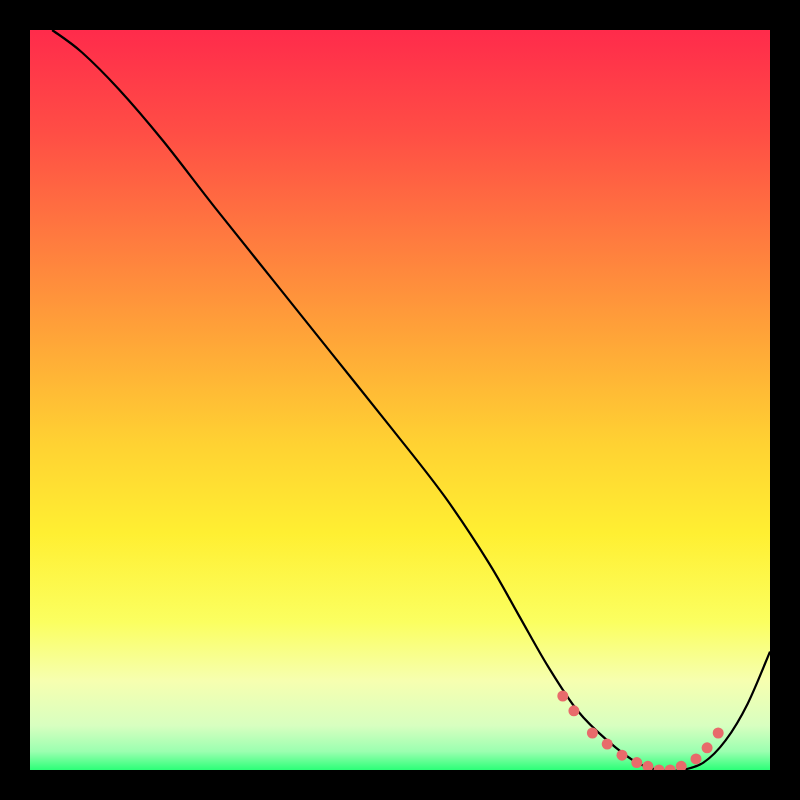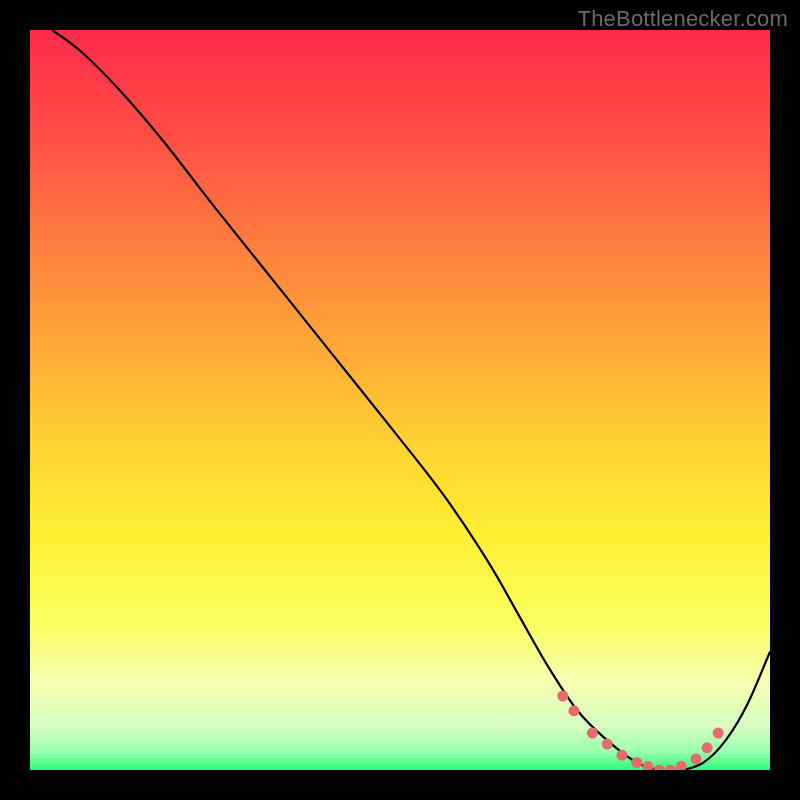--- a/index.html
+++ b/index.html
@@ -36,21 +36,20 @@
     height: 740px;
   }
   svg {
     display: block;
   }
 </style>
 </head>
 <body>
 <div class="outer">
 
-  <div class="watermark">TheBottlenecker.com</div>
 
   <div class="plot">
     <svg id="chartSvg" viewBox="0 0 740 740" width="740" height="740">
       <defs>
         <linearGradient id="bgGrad" x1="0" y1="0" x2="0" y2="1">
           <stop id="g0" offset="0%" stop-color="#ff2b4b"></stop>
           <stop id="g1" offset="14%" stop-color="#ff4e45"></stop>
           <stop id="g2" offset="28%" stop-color="#ff7a3f"></stop>
           <stop id="g3" offset="42%" stop-color="#ffa638"></stop>
           <stop id="g4" offset="56%" stop-color="#ffd232"></stop>

